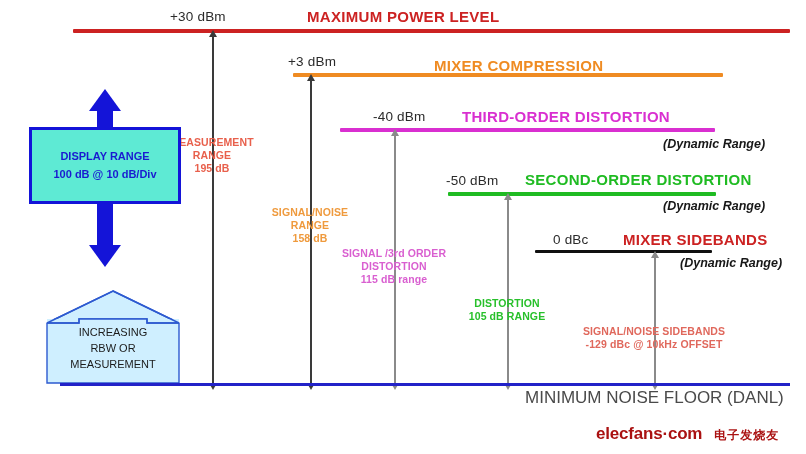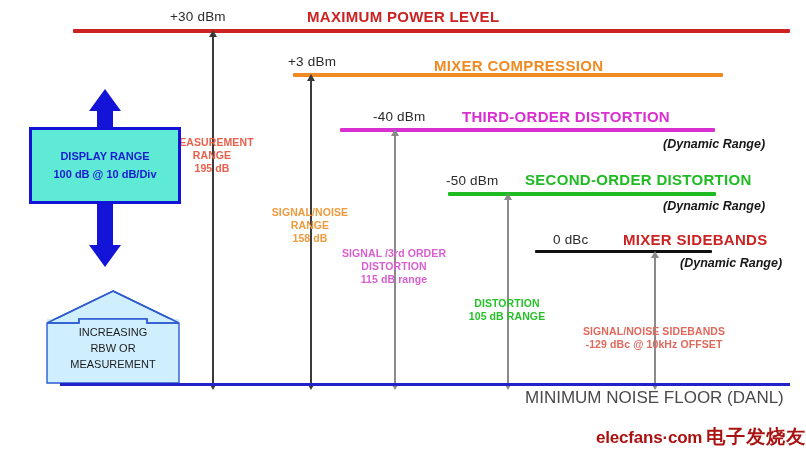--- a/index.html
+++ b/index.html
@@ -185,22 +185,22 @@
     position: absolute;
     left: 596px;
     top: 424px;
     font-size: 17px;
     font-weight: bold;
     color: #aa1111;
     letter-spacing: -.2px;
     white-space: nowrap;
   }
   #watermark .cn {
-    font-size: 19px;
-    margin-left: 4px;
+    font-size: 12px;
+    margin-left: 12px;
     letter-spacing: 1px;
   }
 </style>
 </head>
 <body>
 
 <div id="stage">
 
   <div class="level-line" style="left:73px; top:29px; width:717px; background:#cc2222;"></div>
 

